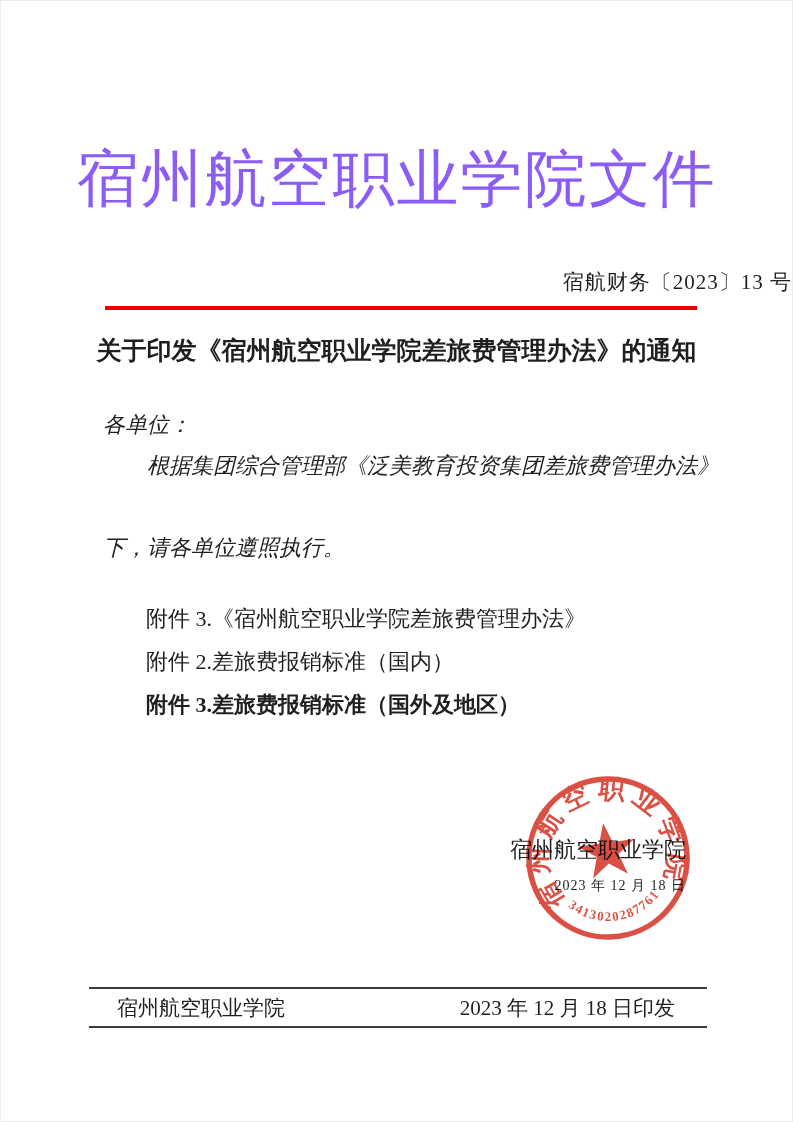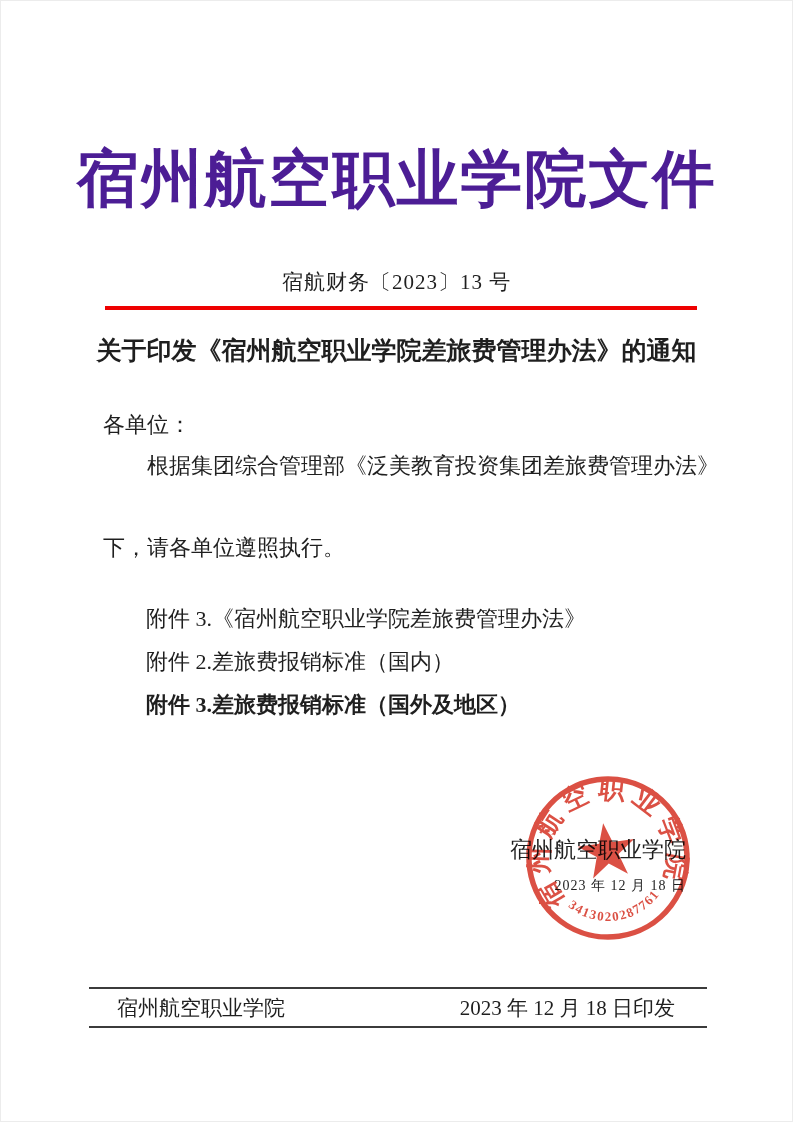--- a/index.html
+++ b/index.html
@@ -9,46 +9,46 @@
     background:#ffffff;
     border:1px solid #ececec;
     box-sizing:border-box;
     overflow:hidden;
     font-family:"Liberation Serif","DejaVu Serif",serif;
     color:#1f1f1f;
   }
   .header-title{
     position:absolute;top:147px;left:0;width:100%;
     text-align:center;
-    font-size:62px;font-weight:700;
-    color:#4c1d95;
+    font-size:62px;font-weight:400;
+    color:#8b5cf6;
     letter-spacing:2px;
     line-height:1;
     white-space:nowrap;
   }
   .doc-number{
     position:absolute;top:267px;left:0;width:100%;
-    text-align:center;
+    text-align:right;
     font-size:21px;
     letter-spacing:1px;
     white-space:nowrap;
   }
   .red-divider{
     position:absolute;top:305px;left:104px;
     width:592px;height:4px;
     background:#ee0000;
   }
   .notice-title{
     position:absolute;top:333px;left:0;width:100%;
     text-align:center;
     font-size:25px;font-weight:bold;
     white-space:nowrap;
     font-family:Liberation Mono, monospace;
   }
-  .body-text{font-size:22px;line-height:30px;white-space:nowrap;position:absolute;left:102px;}
+  .body-text{font-size:22px;line-height:30px;white-space:nowrap;position:absolute;left:102px;font-style:italic;}
   .salutation{top:409px;}
   .para-line-1{top:450px;left:146px;}
   .para-line-2{top:491px;}
   .para-line-3{top:532px;}
   .attachment{position:absolute;left:145px;font-size:22px;line-height:30px;white-space:nowrap;}
   .att-1{top:603px;}
   .att-2{top:646px;}
   .att-3{top:689px;font-weight:bold;}
   .sig-name{
     position:absolute;top:834px;right:106px;

